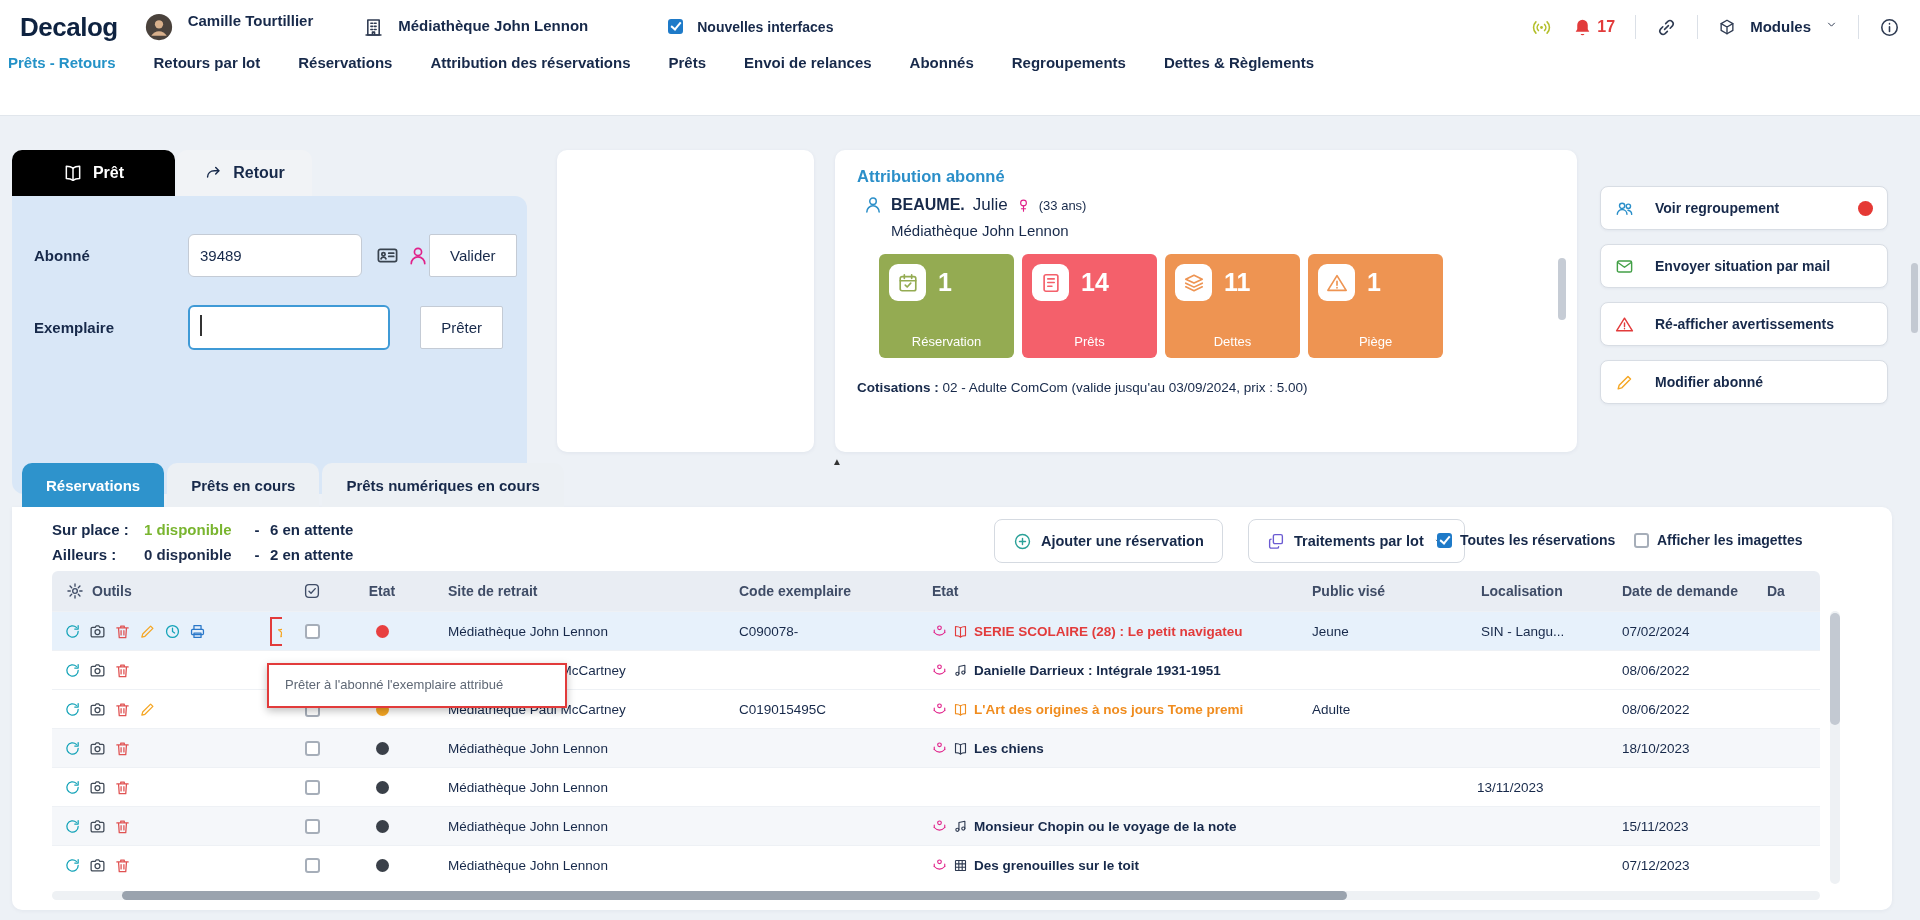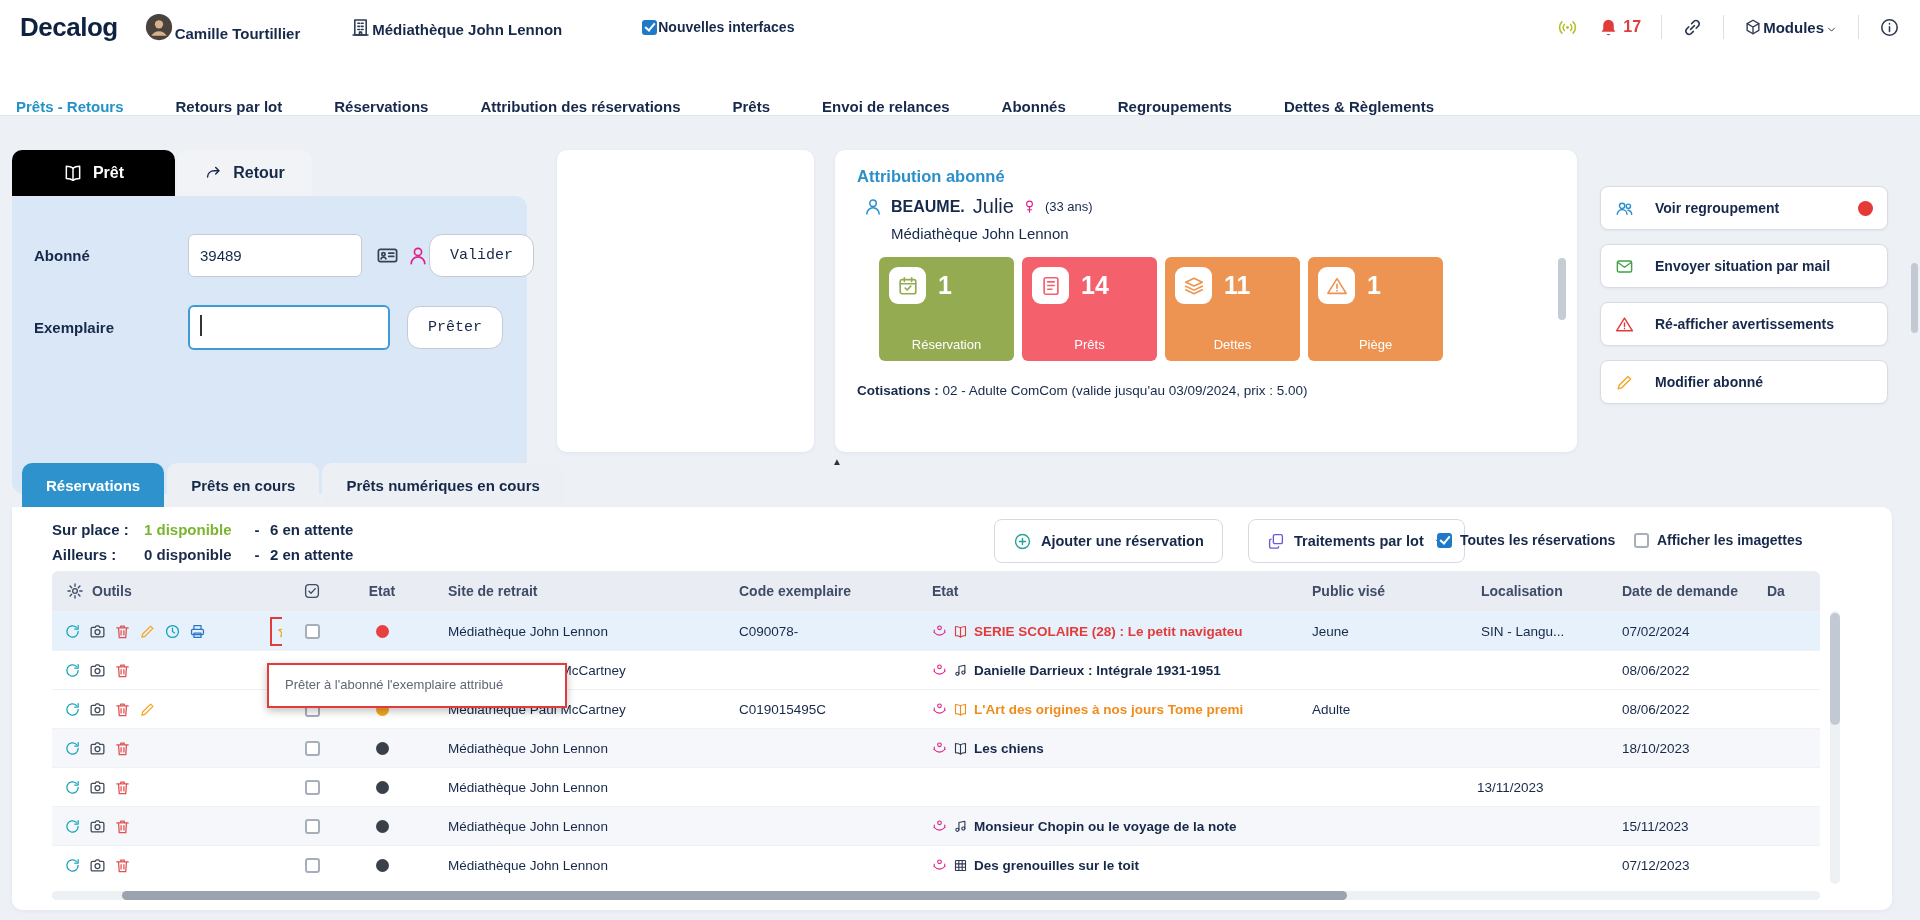--- a/index.html
+++ b/index.html
@@ -2,61 +2,61 @@
 <html><head>
 <meta charset="utf-8">
 <style>
   html,body{margin:0;padding:0}
   body{width:1920px;height:920px;font-family:"Liberation Sans",sans-serif;background:#edf1f6;color:#17294a;overflow:hidden}
   #app{position:relative;width:1920px;height:920px}
 
   
   .header{position:absolute;top:0;left:0;right:0;height:54px;background:#fff;display:flex;align-items:center;padding:0 20px;z-index:6}
   .logo-text{font-size:26px;font-weight:700;color:#0e2240;letter-spacing:-.5px;cursor:pointer}
-  .h-item{display:flex;align-items:flex-end;gap:1px;cursor:pointer}
+  .h-item{display:flex;align-items:flex-start;gap:14px;cursor:pointer}
   .h-label{font-weight:700;font-size:15px;white-space:nowrap}
   .icn{display:inline-flex;width:18px;height:18px;flex:none}
   .icn svg{width:100%;height:100%;display:block}
   .icn.big{width:21px;height:21px}
   .icn.av{width:30px;height:30px}
   .icn.caret{width:13px;height:13px}
   .h-right{margin-left:auto;display:flex;align-items:center;gap:20px}
   .bell-group{display:flex;align-items:center;gap:4px;cursor:pointer}
   .bell-count{color:#e23b3b;font-weight:700;font-size:16px}
   .hdiv{width:1px;height:24px;background:#dbe0e7}
 
   
-  .nav{position:absolute;top:54px;left:0;right:0;height:61px;background:#fff;border-bottom:1px solid #e1e6ec;display:flex;align-items:flex-end;gap:52px;padding:0 16px;z-index:5}
+  .nav{position:absolute;top:54px;left:0;right:0;height:61px;background:#fff;border-bottom:1px solid #e1e6ec;display:flex;align-items:flex-start;gap:38px;padding:0 8px;z-index:5}
   .nav-item{font-size:15px;font-weight:700;color:#17294a;cursor:pointer;white-space:nowrap}
   .nav-item.active{color:#2492c7}
 
   
   .loan-panel{position:absolute;left:12px;top:150px;width:515px}
   .loan-tabs{display:flex;gap:2px}
   .loan-tab{height:46px;display:flex;align-items:center;justify-content:center;gap:10px;font-size:16px;font-weight:700;border-radius:10px 10px 0 0;cursor:pointer}
   .loan-tab.active{width:163px;background:#000000;color:#fff}
   .loan-tab.inactive{width:135px;background:#f1f3f6;color:#17294a}
   .loan-body{background:#d9e7f7;border-radius:0 12px 12px 12px;height:260px;padding:38px 24px 0 22px}
   .form-row{display:flex;align-items:center;margin-bottom:28px}
   .form-row label{width:154px;font-size:15px;font-weight:700;flex:none}
   .inp{height:41px;border:1px solid #c4cbd5;border-radius:6px;background:#fff;padding:0 11px;font-size:15px;font-family:inherit;color:#17294a;width:150px}
   .inp.exemplaire{width:176px;border:2px solid #3f9ad6;outline:none}
   .inp-wrap{position:relative;display:inline-flex}
   .caret-line{position:absolute;left:12px;top:10px;width:1.5px;height:21px;background:#333}
   .mini1{margin-left:14px;width:23px;height:23px;color:#39434f;cursor:pointer}
   .mini2{margin-left:8px;width:22px;height:22px;color:#e0218a;cursor:pointer}
-  .btn{margin-left:auto;height:43px;padding:8px 20px;background:#fff;border:1px solid #c4cbd5;border-radius:13px;font-size:15px;font-family:Liberation Mono, monospace;color:#17294a;cursor:pointer}
+  .btn{margin-left:auto;height:43px;padding:8px 20px;background:#fff;border:1px solid #c4cbd5;border-radius:2px;font-size:15px;font-family:Liberation Sans, sans-serif;color:#17294a;cursor:pointer}
 
   
   .photo-card{position:absolute;left:557px;top:150px;width:257px;height:302px;background:#fff;border-radius:10px;box-shadow:0 1px 4px rgba(20,40,80,.06)}
   .info-card{position:absolute;left:835px;top:150px;width:742px;height:302px;background:#fff;border-radius:10px;box-shadow:0 1px 4px rgba(20,40,80,.06);padding:17px 22px;box-sizing:border-box}
   .info-title{color:#2b8fc9;font-size:16.5px;font-weight:700}
   .name-row{display:flex;align-items:center;gap:8px;margin:9px 0 0 6px}
   .sub-lastname{font-size:16px;font-weight:700}
-  .sub-firstname{font-size:20px}
+  .sub-firstname{font-size:17px}
   .sub-age{font-size:13px}
   .sub-library{margin:7px 0 0 34px;font-size:15px}
   .stats-row{display:flex;gap:8px;margin:15px 0 0 22px}
   .stat-card{width:135px;height:104px;border-radius:6px;position:relative;color:#fff;padding:10px 0 0 10px;box-sizing:border-box;cursor:pointer}
   .stat-top{display:flex;align-items:center;gap:12px}
   .stat-icon{width:37px;height:37px;background:#fff;border-radius:9px;display:flex;align-items:center;justify-content:center;flex:none}
   .stat-icon svg{width:22px;height:22px}
   .stat-value{font-size:25px;font-weight:700}
   .stat-label{position:absolute;left:0;right:0;bottom:9px;text-align:center;font-size:13px}
   .cotisations{margin-top:22px;font-size:13.5px}

